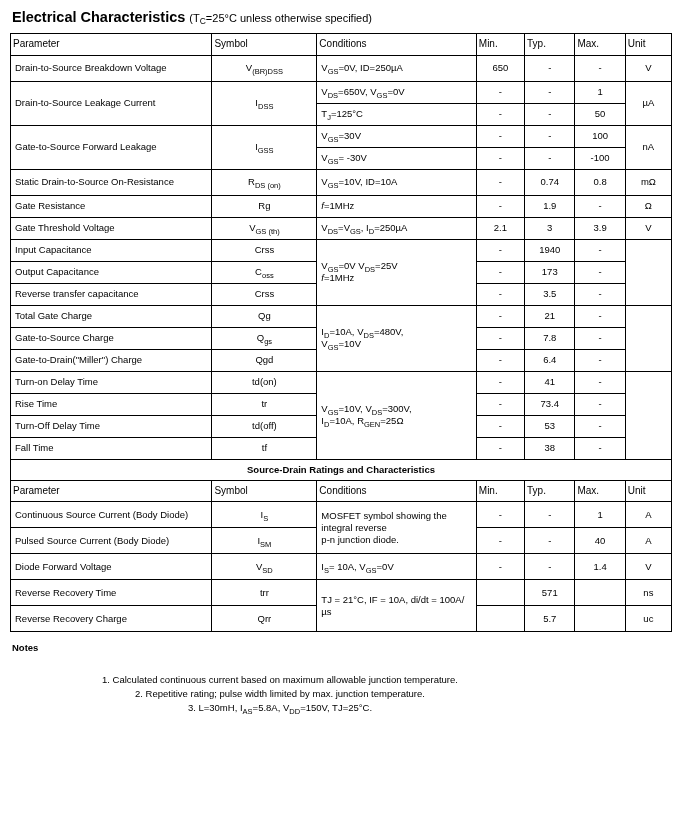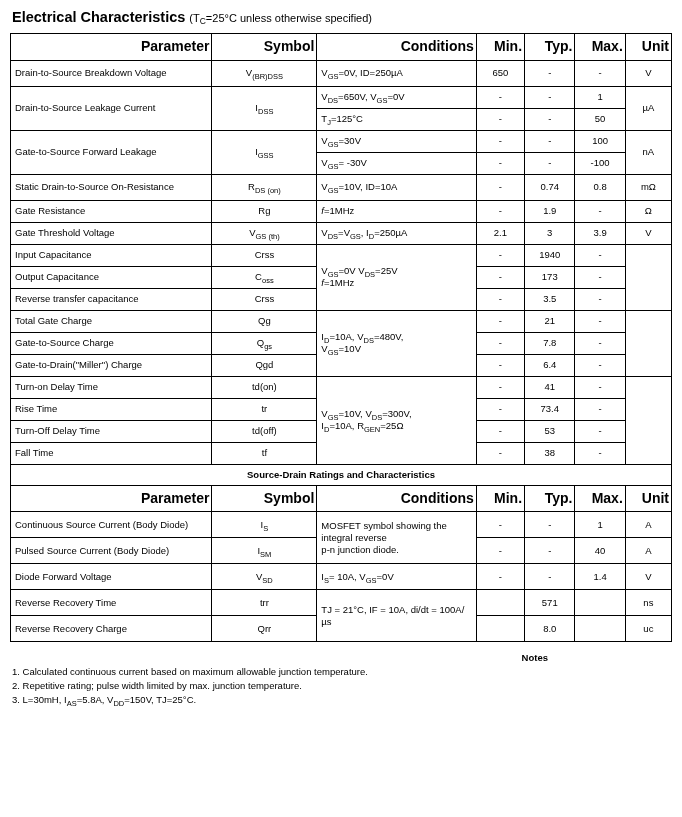--- a/index.html
+++ b/index.html
@@ -19,33 +19,33 @@
 
   
   table{border-collapse:collapse;width:662px;table-layout:fixed;}
   td,th{
     border:1px solid #000;
     font-size:9.5px;
     padding:2px 4px;
     vertical-align:middle;
     line-height:1.25;
   }
-  th{font-weight:bold;text-align:right;font-size:14px;padding:4px 2px;}
+  th{font-weight:normal;text-align:left;font-size:10px;padding:4px 2px;}
   .c{text-align:center;}
   .l{text-align:left;}
   .sec{font-weight:bold;text-align:center;font-size:9.5px;padding:4px 5px;}
   sub{font-size:7.5px;line-height:0;}
   .ital{font-style:italic;}
   .rowh{height:22px;}
   .tall{height:26px;margin-top:16px;}
 
   
   .notes{margin-top:10px;margin-left:2px;}
-  .notes .nh{font-size:9.5px;font-weight:bold;margin-bottom:2px;text-align:right;}
-  .notes .nl{font-size:9.5px;line-height:1.45;}
+  .notes .nh{font-size:9.5px;font-weight:bold;margin-bottom:20px;}
+  .notes .nl{font-size:9.5px;line-height:1.45;text-align:center;}
 </style>
 </head>
 <body>
 
 <div class="page">
 
   <div class="title">
     <span>Electrical Characteristics</span>
     <span class="sub">
       <span>(T</span><span class="tsub">C</span><span>=25°C  unless otherwise specified)</span>
@@ -265,21 +265,21 @@
           <td class="l" rowspan="2">TJ = 21°C, IF = 10A, di/dt = 100A/µs</td>
           <td class="c"></td>
           <td class="c">571</td>
           <td class="c"></td>
           <td class="c">ns</td>
         </tr>
         <tr class="tall">
           <td class="l">Reverse Recovery Charge</td>
           <td class="c">Qrr</td>
           <td class="c"></td>
-          <td class="c">8.0</td>
+          <td class="c">5.7</td>
           <td class="c"></td>
           <td class="c">uc</td>
         </tr>
       </tbody>
   </table>
 
   <div class="notes">
     <div class="nh">Notes</div>
     <div>
         <div class="nl">1. Calculated continuous current based on maximum allowable junction temperature.</div>

